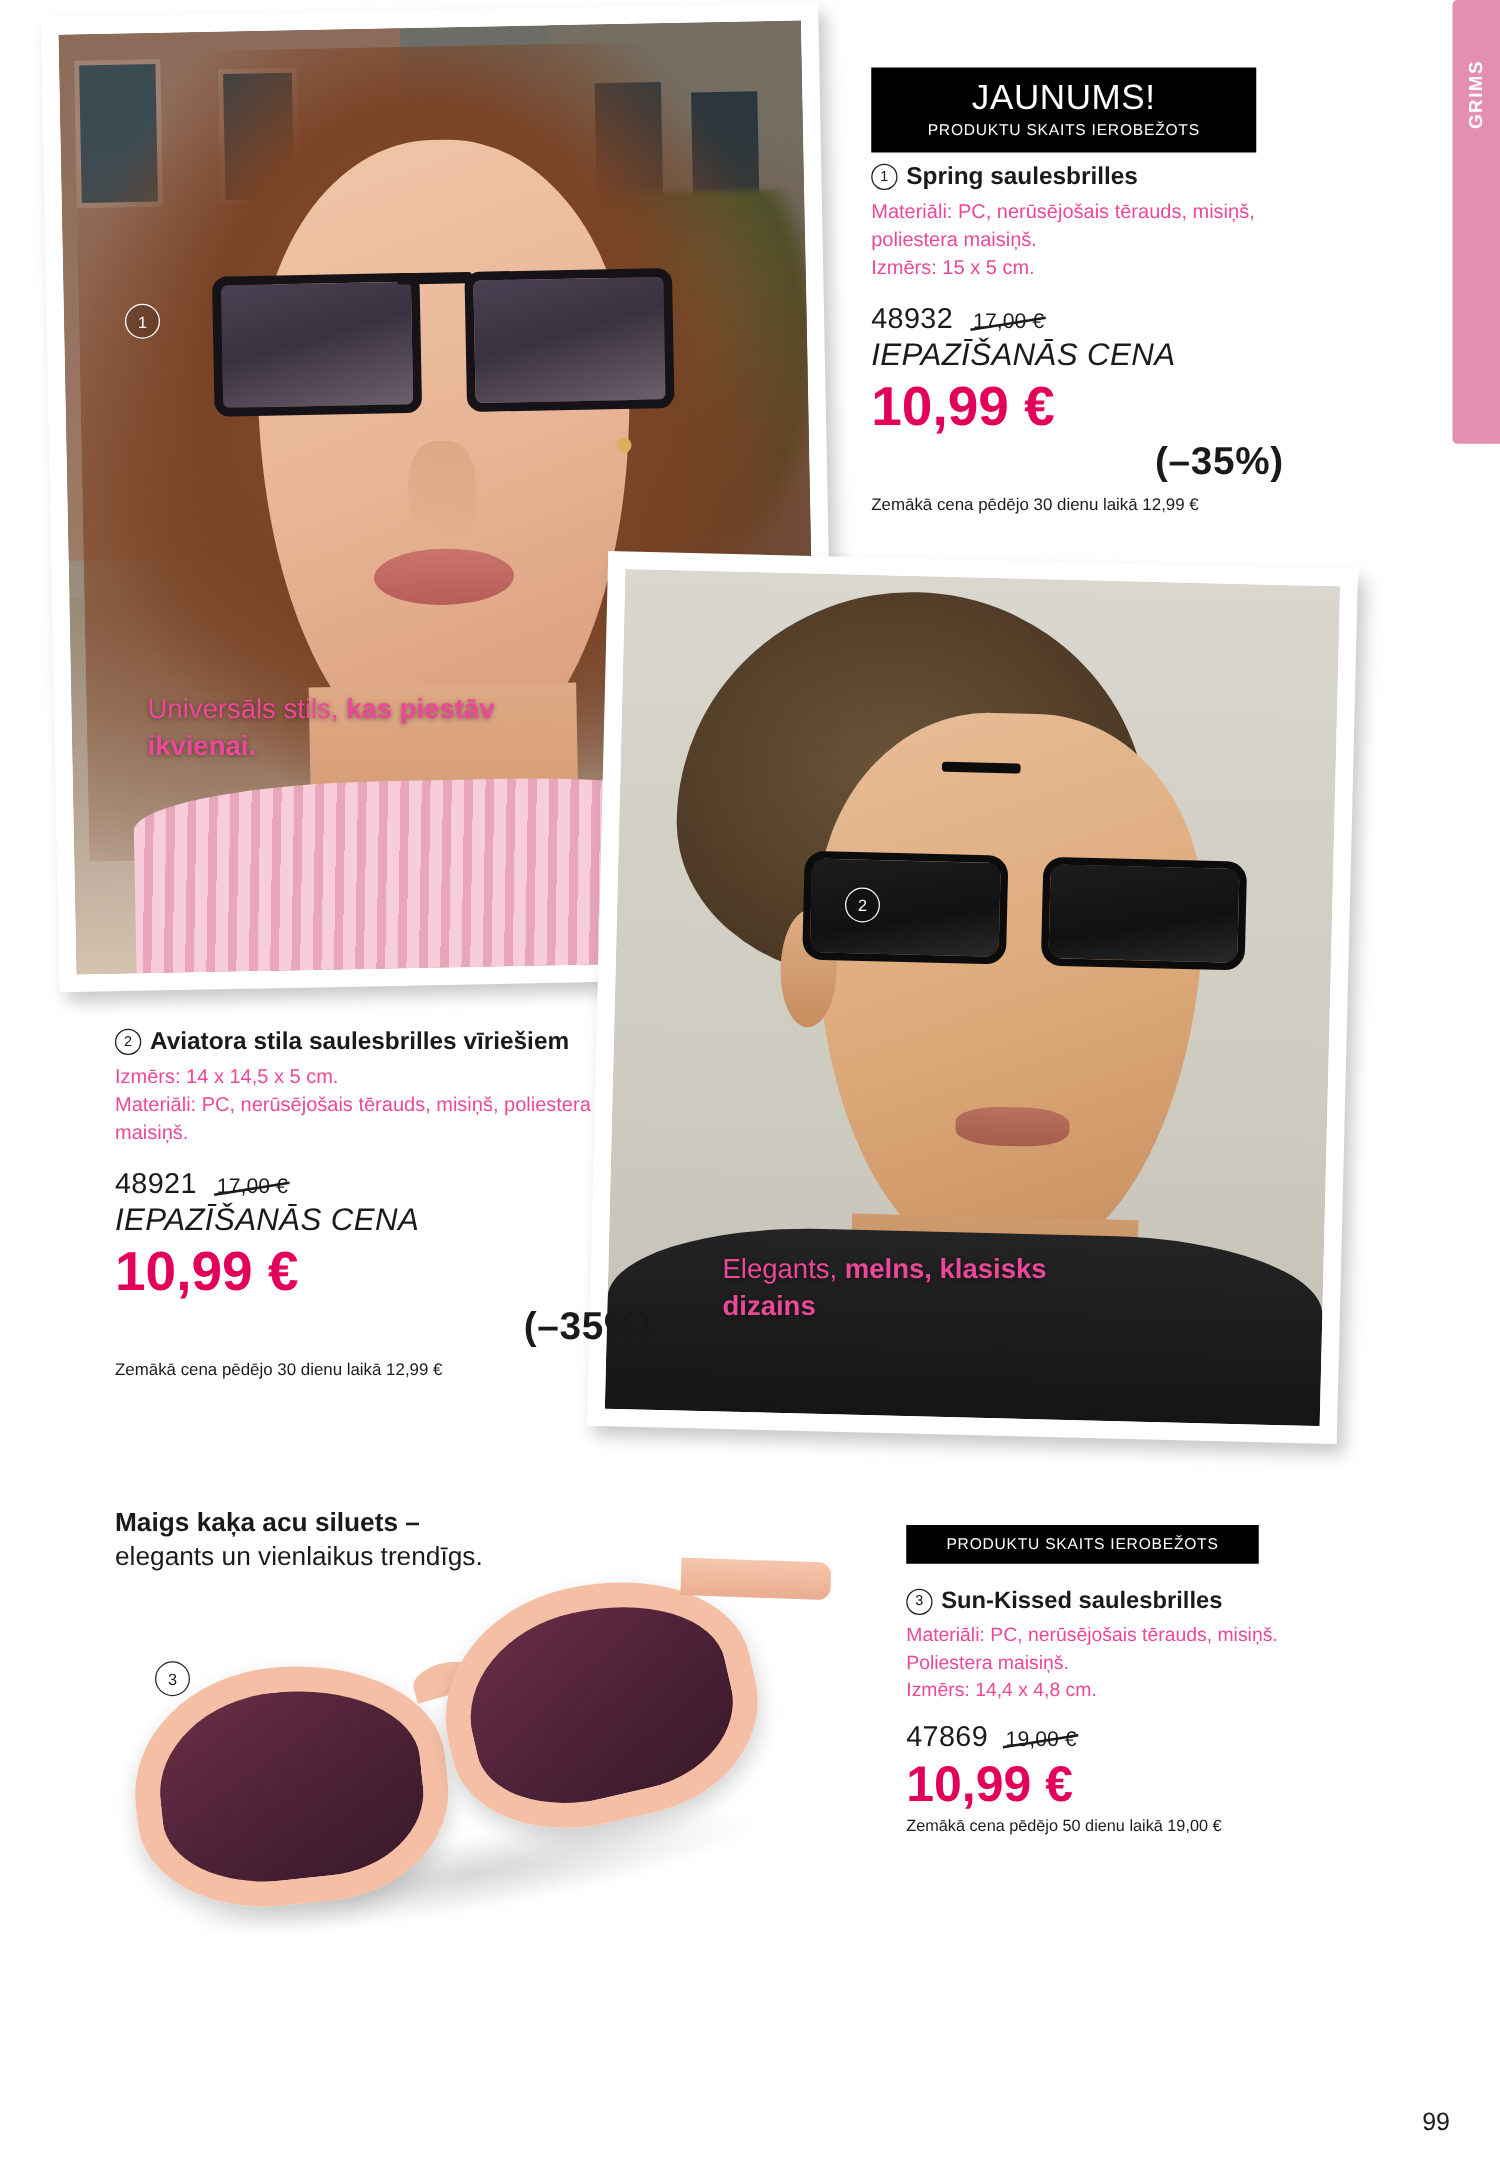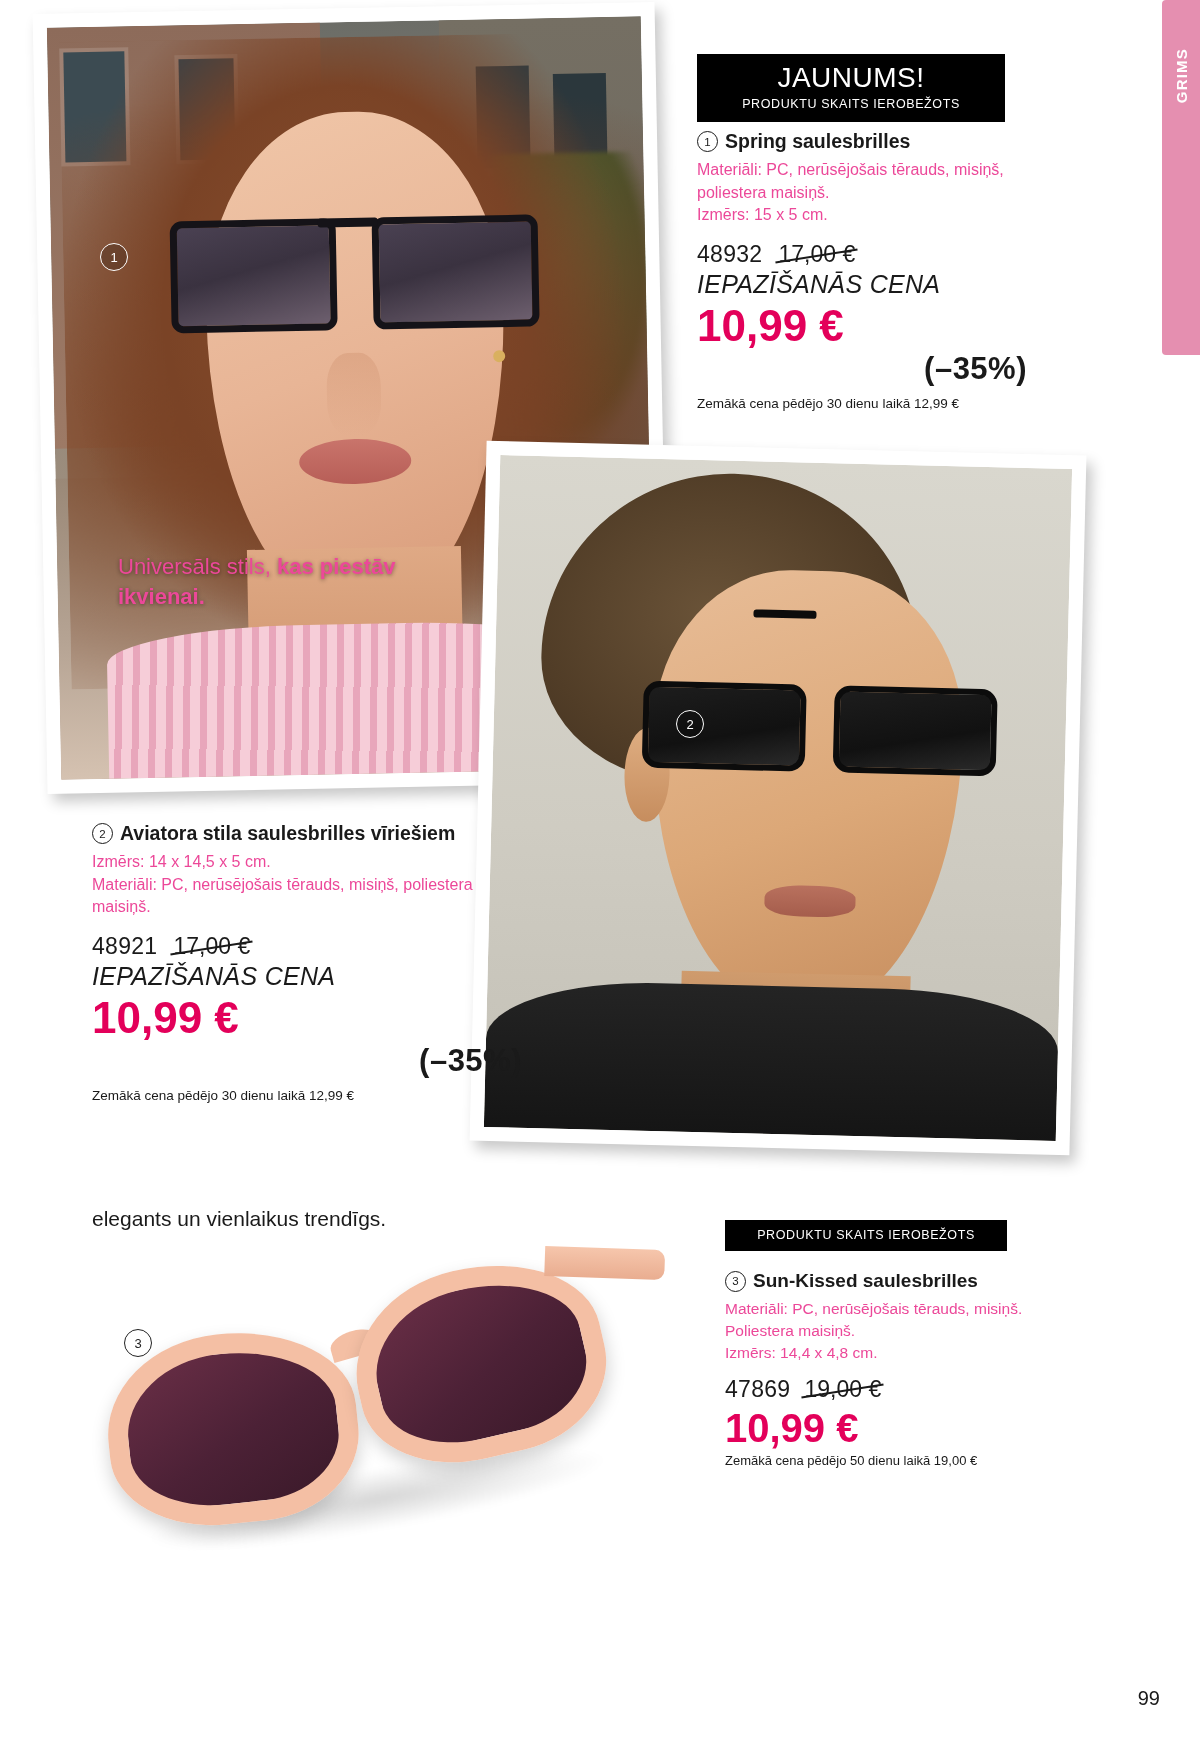--- a/index.html
+++ b/index.html
@@ -311,21 +311,21 @@
     color: #ec4899;
   }
   .p-code-row {
     margin-top: 14px;
     display: flex;
     align-items: baseline;
     gap: 16px;
   }
   .p-code { font-size: 23px; letter-spacing: .3px; }
   .p-old {
-    font-size: 23px;
+    font-size: 17px;
     position: relative;
     display: inline-block;
   }
   .p-old:after {
     content: "";
     position: absolute;
     left: -4%; right: -4%;
     top: 52%;
     height: 2.4px;
     background: #1a1a1a;
@@ -486,20 +486,23 @@
         <div class="neck-m"></div>
         <div class="shirt-m"></div>
       </div>
     </div>
   </div>
 
   <div class="badge" id="badge-2">
     <span>2</span>
   </div>
 
+  <div class="photo-caption" id="caption-men">
+    <span>Elegants, </span><b>melns, klasisks dizains</b>
+  </div>
 
   <div class="black-banner" id="banner-new">
     <div class="t1">JAUNUMS!</div>
     <div class="t2">PRODUKTU SKAITS IEROBEŽOTS</div>
   </div>
 
   <div class="product" id="product-1">
     <div class="p-title">
       <span class="circ-num">1</span>
       <span>Spring saulesbrilles</span>
@@ -527,20 +530,21 @@
       <span class="p-code">48921</span>
       <span class="p-old">17,00 €</span>
     </div>
     <div class="p-intro">IEPAZĪŠANĀS CENA</div>
     <div class="p-price">10,99 €</div>
     <div class="p-discount">(–35%)</div>
     <div class="p-lowest">Zemākā cena pēdējo 30 dienu laikā 12,99 €</div>
   </div>
 
   <div id="bottom-head">
+    <div class="l1">Maigs kaķa acu siluets –</div>
     <div class="l2">elegants un vienlaikus trendīgs.</div>
   </div>
 
   <div id="glasses-3">
     <div class="g3-shadow"></div>
     <div class="g3-lens l"></div>
     <div class="g3-bridge"></div>
     <div class="g3-lens r"></div>
     <div class="g3-temple"></div>
   </div>

